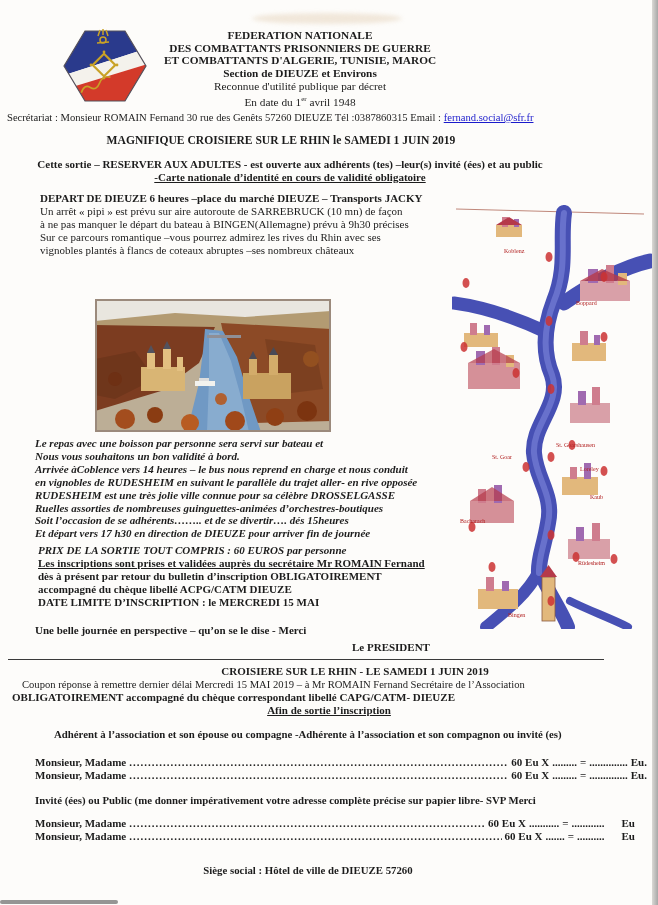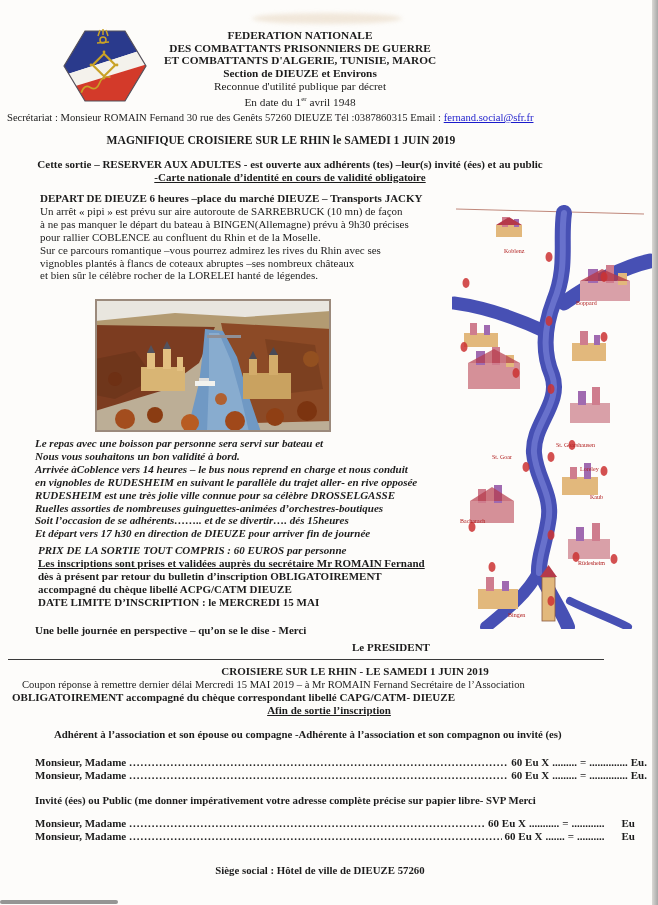--- a/index.html
+++ b/index.html
@@ -82,24 +82,22 @@
 
   <div class="abs ctr b p11" style="left:0;top:158px;width:580px;">
     <div>Cette sortie – RESERVER AUX ADULTES -  est ouverte aux adhérents (tes) –leur(s) invité (ées) et au  public</div>
     <div class="u">-Carte nationale d’identité en cours de validité obligatoire</div>
   </div>
 
   <div class="abs p11" style="left:40px;top:192px;width:430px;">
     <div class="b">DEPART DE DIEUZE 6 heures –place du marché DIEUZE – Transports JACKY</div>
     <div>Un arrêt « pipi » est prévu sur aire autoroute de  SARREBRUCK (10 mn) de façon</div>
     <div>à ne pas manquer  le départ du  bateau à BINGEN(Allemagne) prévu à 9h30 précises</div>
-    <div>pour rallier COBLENCE au  confluent du Rhin et de la Moselle.</div>
     <div>Sur ce parcours romantique –vous pourrez admirez les rives du Rhin avec ses</div>
     <div>vignobles plantés à flancs de coteaux abruptes –ses nombreux châteaux</div>
-    <div>et bien  sûr le célèbre rocher de la LORELEI hanté de légendes.</div>
   </div>
 
   <div class="abs" style="left:95px;top:299px;width:236px;height:133px;">
     <svg width="236" height="133" viewBox="0 0 236 133">
       <rect width="236" height="133" fill="#bcae96"></rect>
       <polygon points="0,0 236,0 236,16 0,26" fill="#e9e6df"></polygon>
       <polygon points="0,22 80,14 150,18 236,12 236,34 0,44" fill="#b39b72"></polygon>
       <polygon points="126,24 236,30 236,122 158,124 136,70" fill="#8c4a26"></polygon>
       <polygon points="0,26 120,28 104,64 66,92 0,112" fill="#7c3c20"></polygon>
       <polygon points="0,60 40,52 60,80 20,100 0,96" fill="#5a2a14" opacity="0.35"></polygon>
@@ -313,15 +311,15 @@
   <div class="abs form-row" style="left:35px;top:830px;width:600px;">
     <span>Monsieur, Madame</span>
     <span class="leader">......................................................................................................................................................</span>
     <span>60 Eu  X</span>
     <span class="seg">.......</span>
     <span>=</span>
     <span class="seg">..........</span>
     <span style="margin-left:14px;">Eu</span>
   </div>
 
-  <div class="abs ctr b" style="left:0;top:864px;width:616px;font-size:10.8px;padding-left:12px;">Siège social : Hôtel de ville de DIEUZE 57260</div>
+  <div class="abs ctr b" style="left:0;top:864px;width:616px;font-size:10.8px;">Siège social : Hôtel de ville de DIEUZE 57260</div>
 
 </div>
 
 </body></html>

